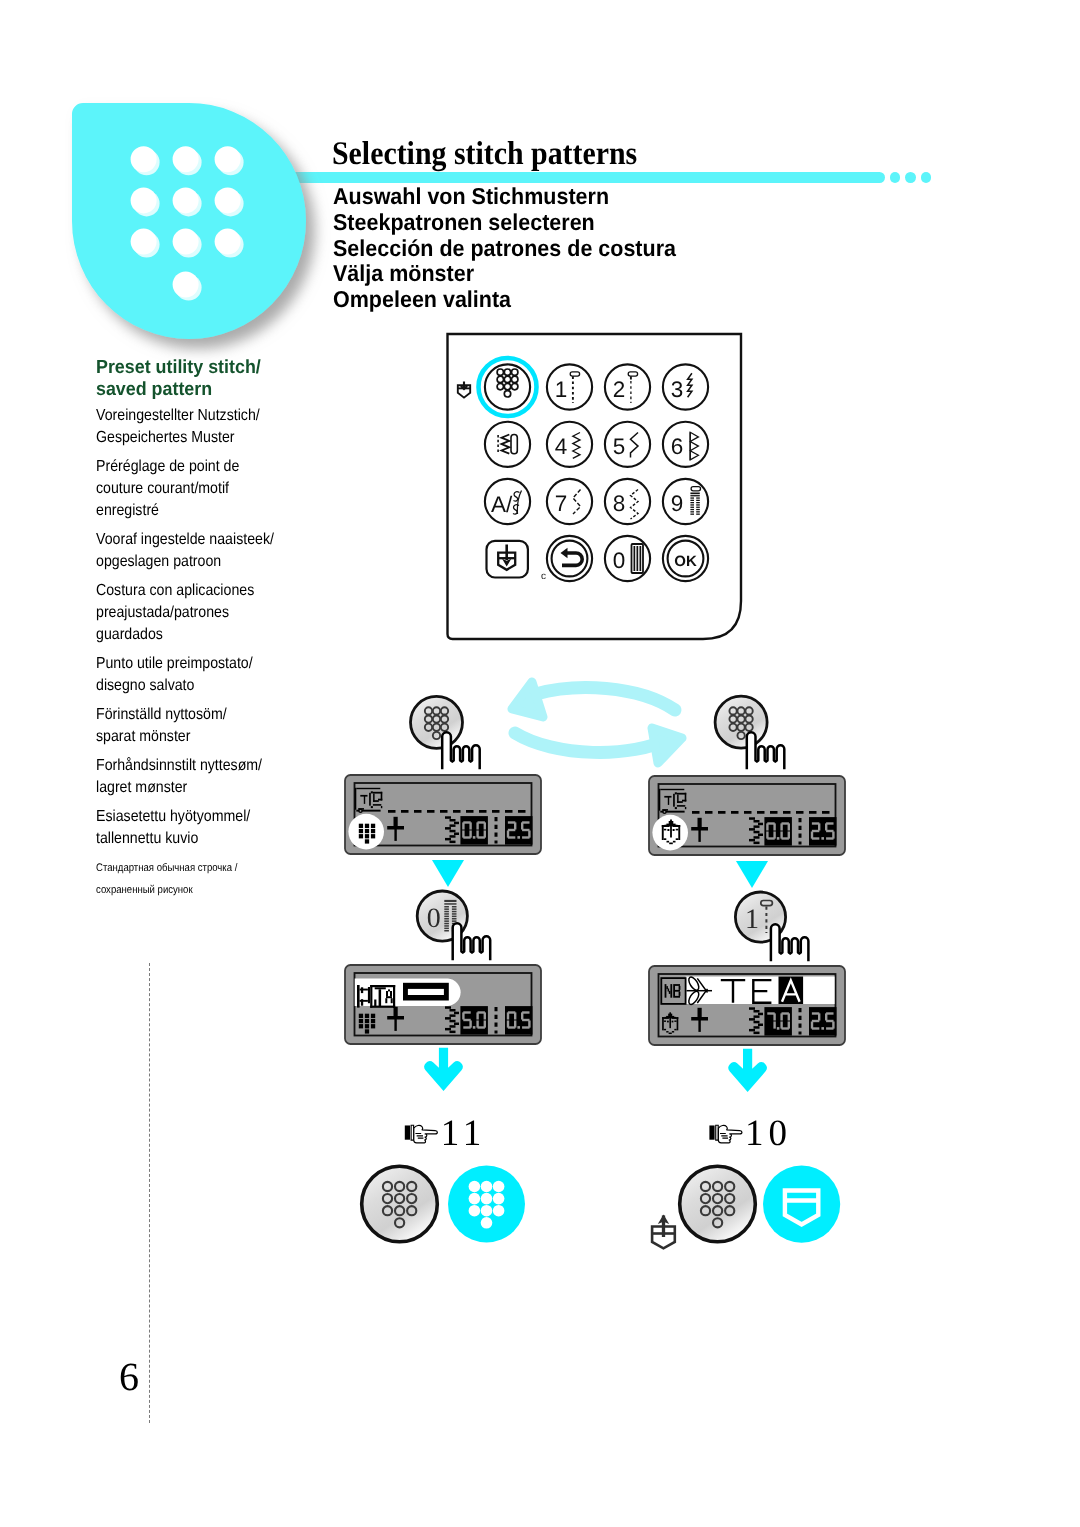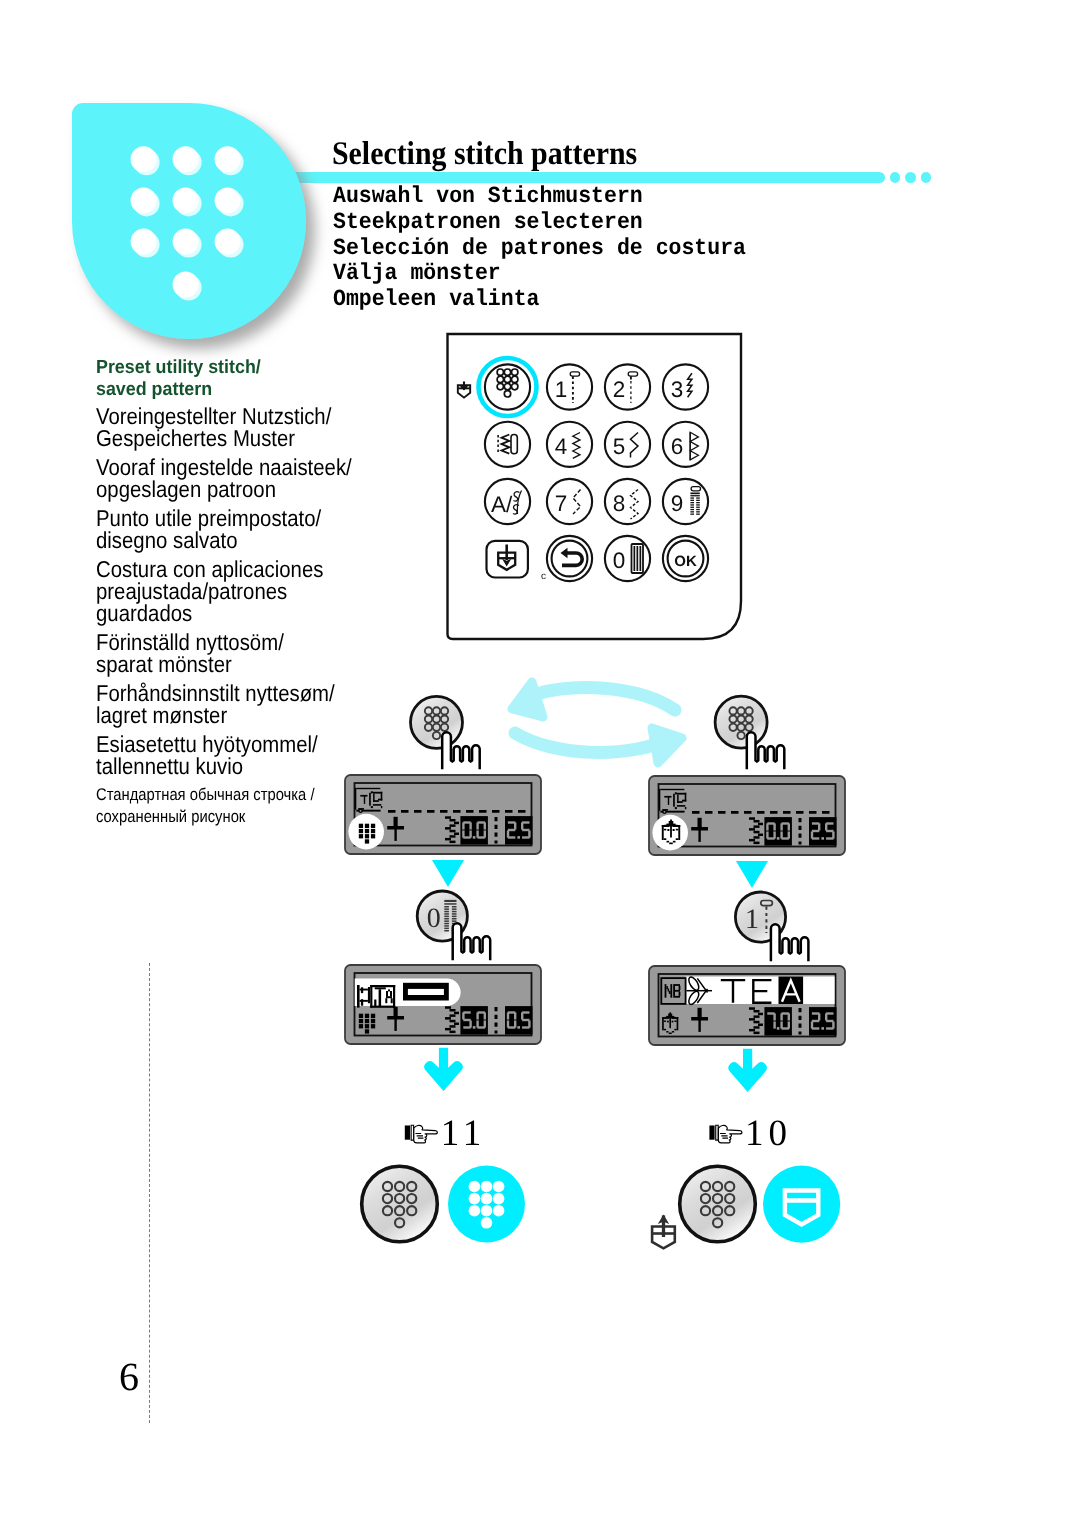--- a/index.html
+++ b/index.html
@@ -13,35 +13,35 @@
   #logo-blob{left:72px;top:103px;width:232px;height:235px;}
 
   
   #title{left:332px;top:136px;font-family:"Liberation Serif",serif;font-weight:bold;
       font-size:33px;color:#000;white-space:nowrap;transform:scaleX(0.905);transform-origin:left top;}
   #title-bar{left:72px;top:171.8px;width:812.9px;height:10.8px;background:#5CF4FA;border-radius:0 6px 6px 0;z-index:1;}
   #logo-blob{z-index:3;}
   .hdot{position:absolute;width:10.8px;height:10.8px;border-radius:50%;background:#5CF4FA;top:171.8px;}
   #hdot1{left:889.6px;} #hdot2{left:905.3px;} #hdot3{left:920.7px;}
 
-  .tr-col{font-family:Liberation Mono, monospace;font-weight:bold;font-size:23px;color:#000;}
+  .tr-col{font-family:Liberation Sans, sans-serif;font-weight:bold;font-size:23px;color:#000;}
   .tr-col div{white-space:nowrap;height:25.8px;line-height:25.8px;
       transform:scaleX(0.935);transform-origin:left center;}
   #tr-left{left:333px;top:184px;}
   #tr-right{left:653px;top:184px;}
 
   
   #side-head{left:96px;top:357px;width:260px;font-family:"Liberation Sans",sans-serif;
       font-weight:bold;font-size:19px;line-height:22.2px;color:#14532d;}
   #side-head span{display:block;transform:scaleX(0.94);transform-origin:left center;white-space:nowrap;}
   #side-list{left:96px;top:405px;width:260px;}
-  #side-list p{margin:0 0 6.5px 0;font-family:"Liberation Sans",sans-serif;font-size:23px;
+  #side-list p{margin:0 0 6.5px 0;font-family:"Liberation Sans",sans-serif;font-size:16px;
       line-height:22.2px;color:#000;font-weight:400;}
   #side-list p span{display:block;transform:scaleX(0.885);transform-origin:left center;white-space:nowrap;}
-  #side-list p.ru{font-size:17px;line-height:22px;}
+  #side-list p.ru{font-size:11px;line-height:22px;}
   #side-list p.ru span{transform:scaleX(0.87);}
 
   
   #pagenum{left:119px;top:1357px;font-family:"Liberation Serif",serif;font-size:40px;color:#000;line-height:1;}
   #vdash{left:148.5px;top:963px;width:0;height:460px;border-left:1.9px dashed #7a7a7a;}
 
   svg{display:block;overflow:visible;}
   .keynum{font-family:"Liberation Sans",sans-serif;font-size:22.5px;font-weight:400;}
   .keysub{font-family:"Liberation Sans",sans-serif;font-size:10px;}
   .keyok{font-family:"Liberation Sans",sans-serif;font-size:15px;font-weight:bold;}
@@ -105,31 +105,36 @@
   <div class="abs" id="side-head">
       <span>Preset utility stitch/</span>
       <span>saved pattern</span>
     </div>
   <div class="abs" id="side-list">
     <p>
         <span>Voreingestellter Nutzstich/</span>
         <span>Gespeichertes Muster</span>
       </p>
     <p>
+        <span>Préréglage de point de</span>
+        <span>couture courant/motif</span>
+        <span>enregistré</span>
+      </p>
+    <p>
         <span>Vooraf ingestelde naaisteek/</span>
         <span>opgeslagen patroon</span>
-      </p>
-    <p>
-        <span>Punto utile preimpostato/</span>
-        <span>disegno salvato</span>
       </p>
     <p>
         <span>Costura con aplicaciones</span>
         <span>preajustada/patrones</span>
         <span>guardados</span>
+      </p>
+    <p>
+        <span>Punto utile preimpostato/</span>
+        <span>disegno salvato</span>
       </p>
     <p>
         <span>Förinställd nyttosöm/</span>
         <span>sparat mönster</span>
       </p>
     <p>
         <span>Forhåndsinnstilt nyttesøm/</span>
         <span>lagret mønster</span>
       </p>
     <p>

